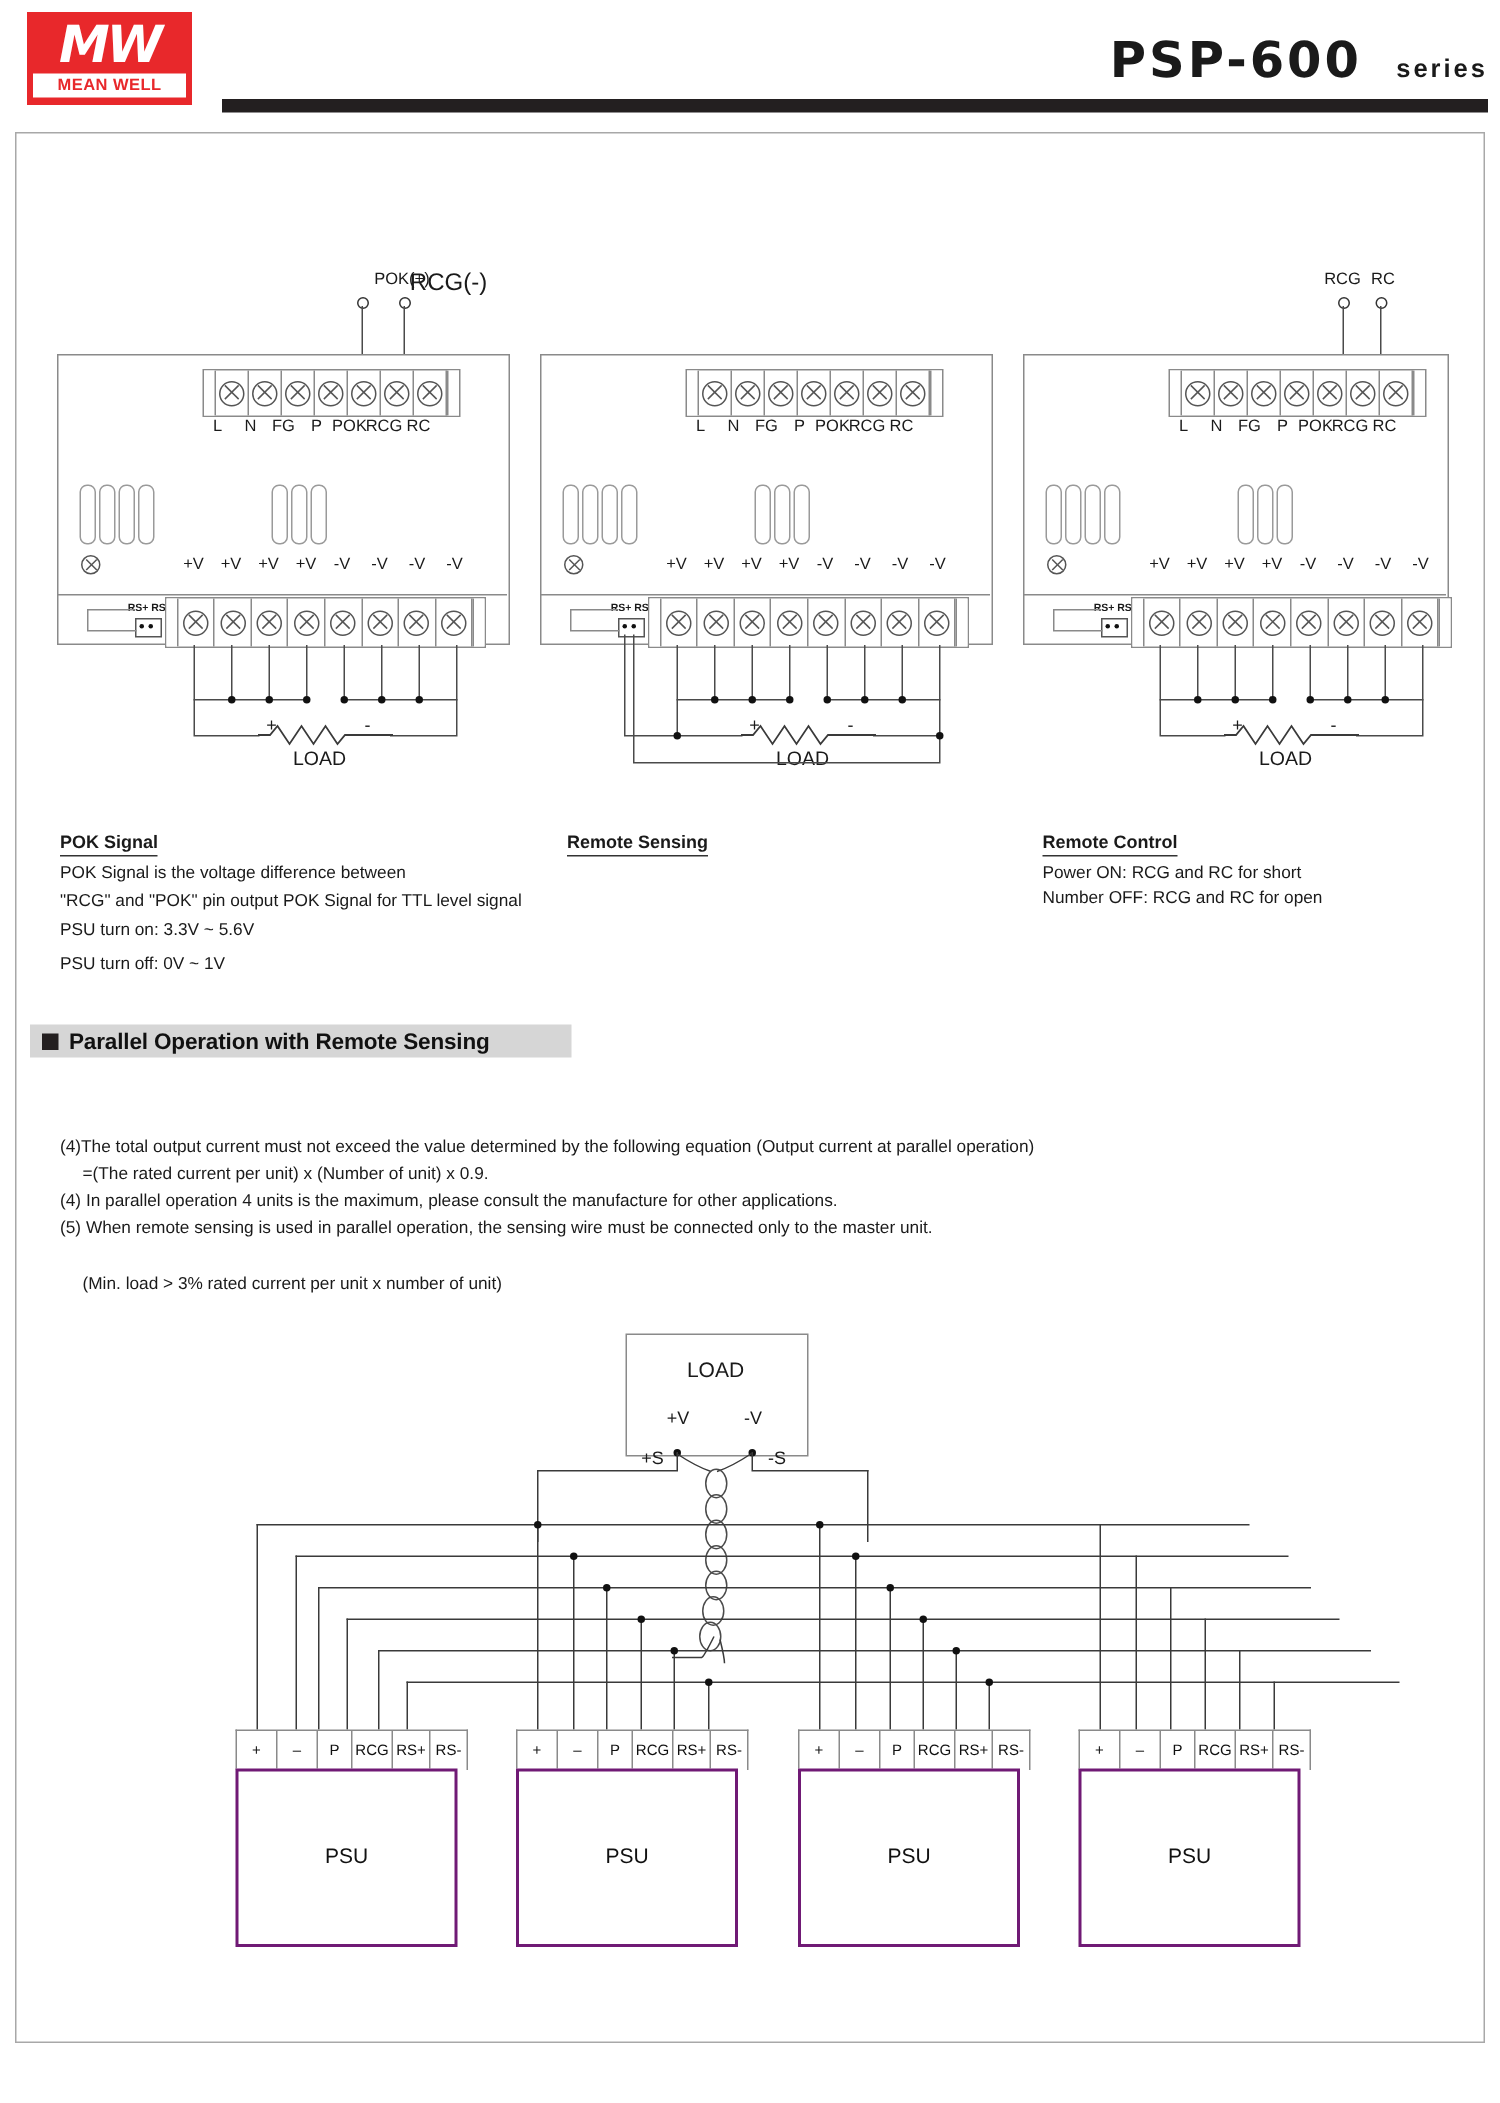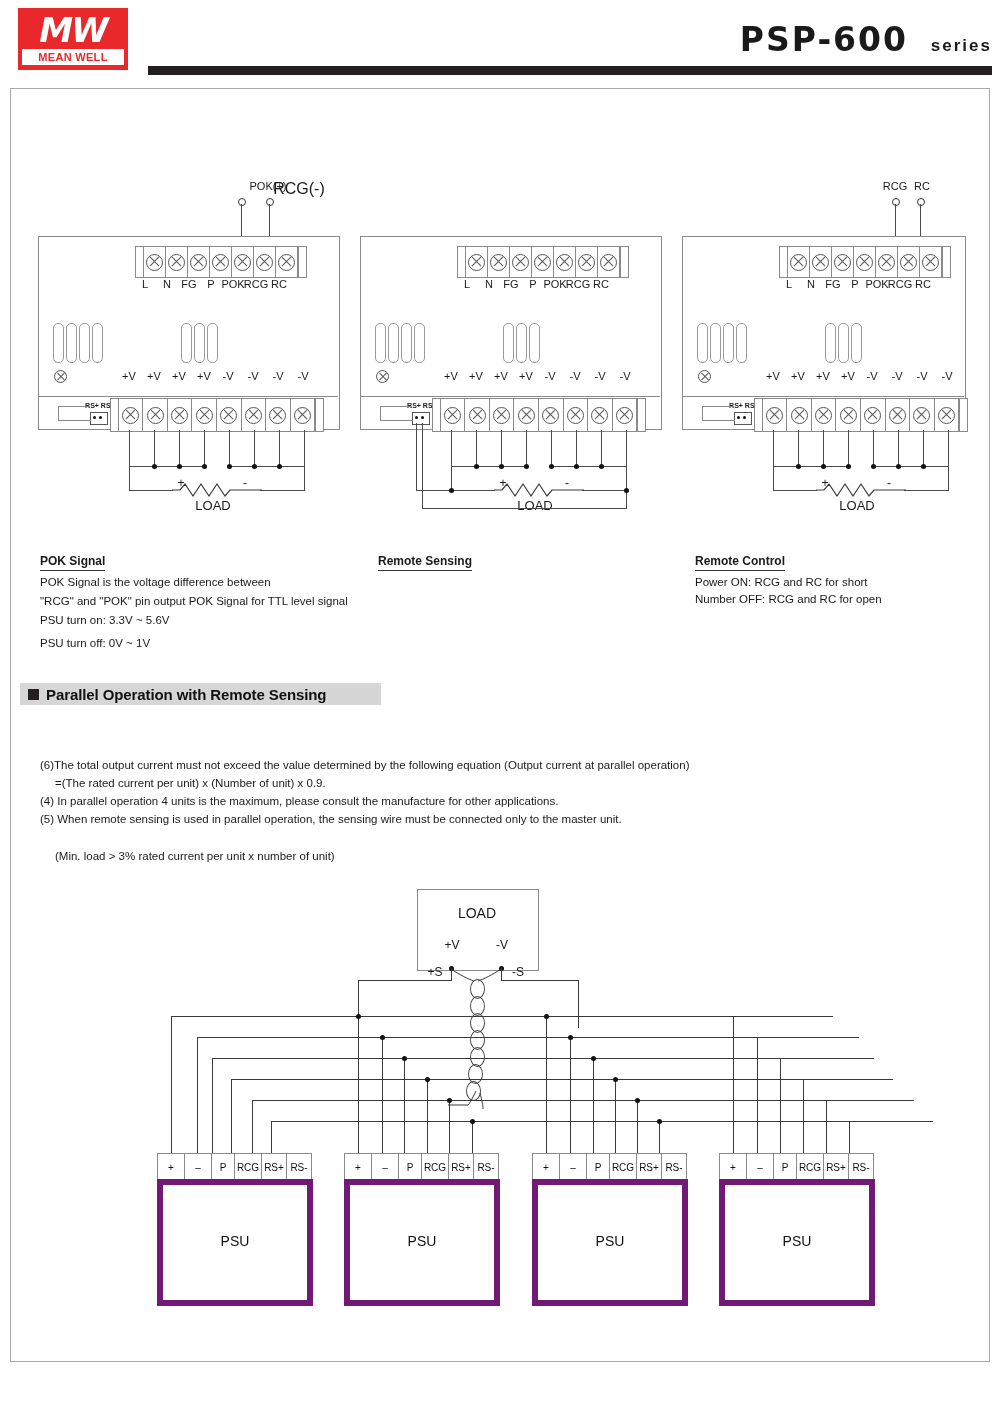--- a/index.html
+++ b/index.html
@@ -53,21 +53,21 @@
   .scr-sm{width:11px;height:11px;}
   .scr-sm:before,.scr-sm:after{left:0.5px;top:4.5px;width:10px;}
   .vent{position:absolute;width:9px;border:1px solid #9a9a9a;border-radius:5px;height:38px;}
   .lead{position:absolute;background:#4a4a4a;}
   .dot{position:absolute;width:5px;height:5px;background:#111;border-radius:50%;}
   .ocirc{position:absolute;width:6px;height:6px;border:1px solid #333;border-radius:50%;background:#fff;}
   .rsconn{position:absolute;border:1px solid #555;background:#fff;}
 
   
   .wire{position:absolute;background:#3a3a3a;}
-  .boxpsu{position:absolute;border:6px solid #701a75;background:#fff;}
+  .boxpsu{position:absolute;border:2px solid #701a75;background:#fff;}
   .trow{position:absolute;display:flex;border:1px solid #8a8a8a;border-bottom:none;background:#fff;}
   .trow .tc{border-right:1px solid #8a8a8a;height:26px;display:flex;align-items:center;
             justify-content:center;font-size:10px;color:#111;}
   .trow .tc:last-child{border-right:none;}
   .psu-lbl{position:absolute;width:100%;text-align:center;font-size:14px;color:#111;}
   .loadbox{position:absolute;border:1px solid #8a8a8a;background:#fff;}
   .twist{position:absolute;width:13px;height:18px;border:1px solid #4a4a4a;border-radius:50%;}
 
   .footer{position:absolute;right:12px;top:1374px;font-size:10.5px;font-style:italic;color:#8d8d8d;
           letter-spacing:0.2px;white-space:nowrap;}
@@ -485,21 +485,21 @@
 
   <div class="t tb und" style="left:695px;top:554px;">Remote Control</div>
   <div class="t" style="left:695px;top:575px;">Power ON: RCG and RC for short</div>
   <div class="t" style="left:695px;top:592px;">Number OFF: RCG and RC for open</div>
 
   <div class="sect" style="left:20px;top:683px;width:345px;">
     <span class="sq"></span>
     <span class="txt">Parallel Operation with Remote Sensing</span>
   </div>
 
-  <div class="t" style="left:40px;top:758px;">(6)The total output current must not exceed the value determined by the following equation (Output current at parallel operation)</div>
+  <div class="t" style="left:40px;top:758px;">(4)The total output current must not exceed the value determined by the following equation (Output current at parallel operation)</div>
   <div class="t" style="left:55px;top:776px;">=(The rated current per unit) x (Number of unit) x 0.9.</div>
   <div class="t" style="left:40px;top:794px;">(4) In parallel operation 4 units is the maximum, please consult the manufacture for other applications.</div>
   <div class="t" style="left:40px;top:812px;">(5) When remote sensing is used in parallel operation, the sensing wire must be connected only to the master unit.</div>
   <div class="t" style="left:55px;top:849px;">(Min. load &gt; 3% rated current per unit x number of unit)</div>
 
   <div style="position:absolute;left:0;top:0;width:1000px;height:1402px;pointer-events:none;">
 
     <div class="loadbox" style="left:417px;top:889px;width:120px;height:80px;"></div>
     <div class="lbl" style="left:427px;top:905px;width:100px;font-size:14px;">LOAD</div>
     <div class="lbl" style="left:437px;top:938px;width:30px;font-size:12px;">+V</div>

